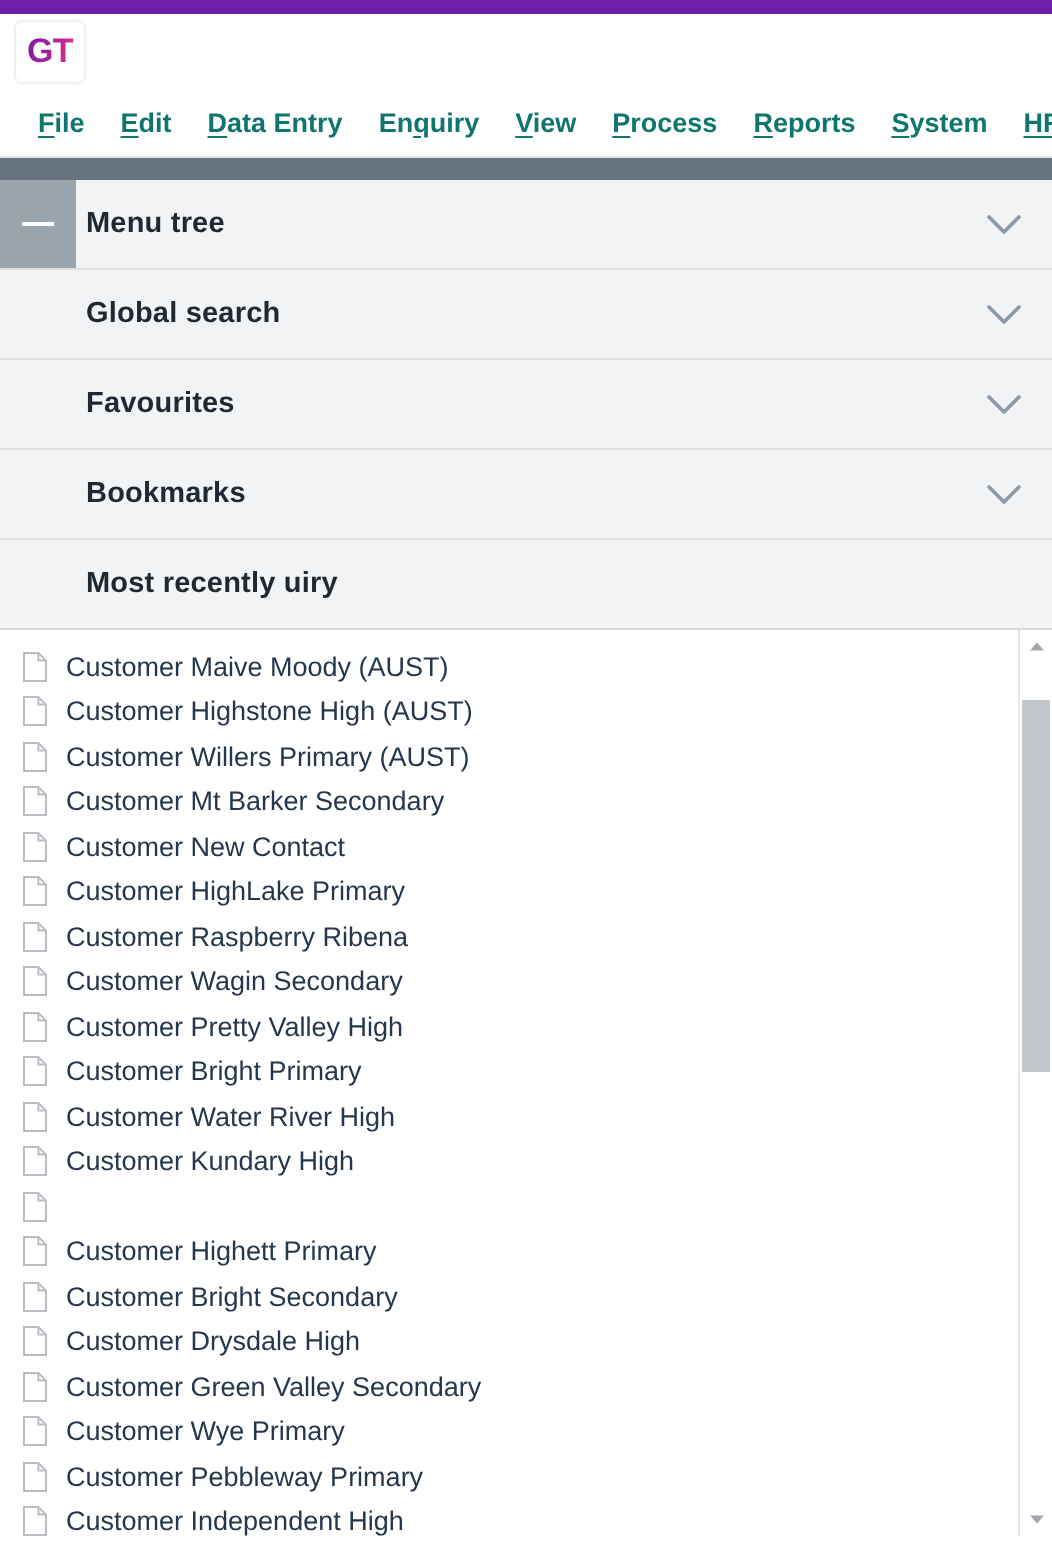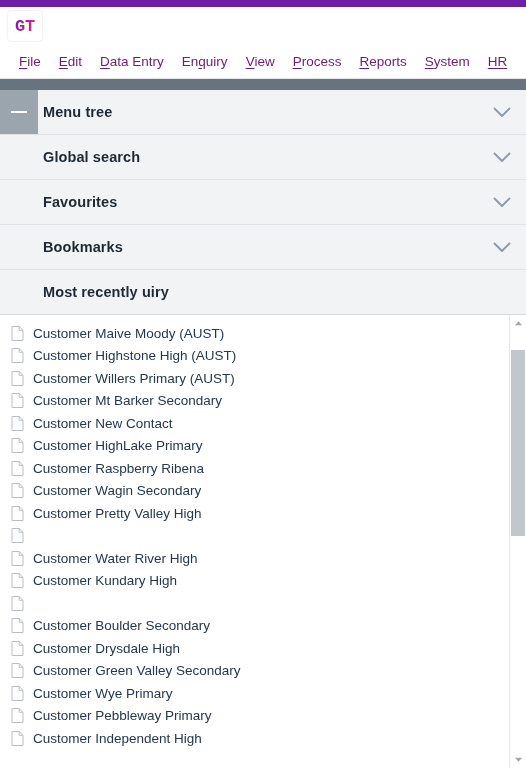--- a/index.html
+++ b/index.html
@@ -23,33 +23,34 @@
     width:34px; height:30px; background:#ffffff;
     border-radius:3px;
     box-shadow:0 0 2px rgba(0,0,0,0.18);
     display:flex; align-items:center; justify-content:center;
   }
   .logo-text {
     font-size:17px; font-weight:bold; letter-spacing:-0.3px;
     background:linear-gradient(100deg,#7b1fa2 0%, #a3219a 45%, #e8308a 100%);
     -webkit-background-clip:text; background-clip:text;
     -webkit-text-fill-color:transparent; color:#a3219a;
-    font-family:Liberation Mono, monospace;
+    font-family:Liberation Sans, sans-serif;
   }
 
   
   .menu-bar {
     height:34px; background:#ffffff; width:100%;
     display:flex; align-items:center; padding-left:10px;
     border-bottom:1px solid #e3e5e8;
   }
   .menu-item {
-    font-size:13.5px; color:#701a75; padding:0 9px;
+    font-size:13.5px; color:#0f766e; padding:0 9px;
     white-space:nowrap; cursor:default;
     font-family:"Liberation Sans", sans-serif;
+    font-weight:bold;
   }
   .menu-item u { text-decoration:underline; text-underline-offset:2px; }
 
   
   .slate-bar { height:11px; background:#67737f; width:100%; }
 
   
   .accordion { width:100%; background:#7f1d1d; }
   .acc-row {
     height:45px; width:100%;
@@ -270,20 +271,21 @@
           <path d="M1 0.5 H8.2 L12 4.3 V14.5 H1 Z" fill="#ffffff" stroke="#b9bec4" stroke-width="1"></path>
           <path d="M8.2 0.5 V4.3 H12" fill="none" stroke="#b9bec4" stroke-width="1"></path>
         </svg>
         <span class="item-label">Customer Pretty Valley High</span>
       </div>
       <div class="list-item">
         <svg class="doc-icon" viewBox="0 0 13 15">
           <path d="M1 0.5 H8.2 L12 4.3 V14.5 H1 Z" fill="#ffffff" stroke="#b9bec4" stroke-width="1"></path>
           <path d="M8.2 0.5 V4.3 H12" fill="none" stroke="#b9bec4" stroke-width="1"></path>
         </svg>
+        <span class="item-label">Customer Bright Primary</span>
       </div>
       <div class="list-item">
         <svg class="doc-icon" viewBox="0 0 13 15">
           <path d="M1 0.5 H8.2 L12 4.3 V14.5 H1 Z" fill="#ffffff" stroke="#b9bec4" stroke-width="1"></path>
           <path d="M8.2 0.5 V4.3 H12" fill="none" stroke="#b9bec4" stroke-width="1"></path>
         </svg>
         <span class="item-label">Customer Water River High</span>
       </div>
       <div class="list-item">
         <svg class="doc-icon" viewBox="0 0 13 15">
@@ -296,21 +298,28 @@
         <svg class="doc-icon" viewBox="0 0 13 15">
           <path d="M1 0.5 H8.2 L12 4.3 V14.5 H1 Z" fill="#ffffff" stroke="#b9bec4" stroke-width="1"></path>
           <path d="M8.2 0.5 V4.3 H12" fill="none" stroke="#b9bec4" stroke-width="1"></path>
         </svg>
       </div>
       <div class="list-item">
         <svg class="doc-icon" viewBox="0 0 13 15">
           <path d="M1 0.5 H8.2 L12 4.3 V14.5 H1 Z" fill="#ffffff" stroke="#b9bec4" stroke-width="1"></path>
           <path d="M8.2 0.5 V4.3 H12" fill="none" stroke="#b9bec4" stroke-width="1"></path>
         </svg>
-        <span class="item-label">Customer Boulder Secondary</span>
+        <span class="item-label">Customer Highett Primary</span>
+      </div>
+      <div class="list-item">
+        <svg class="doc-icon" viewBox="0 0 13 15">
+          <path d="M1 0.5 H8.2 L12 4.3 V14.5 H1 Z" fill="#ffffff" stroke="#b9bec4" stroke-width="1"></path>
+          <path d="M8.2 0.5 V4.3 H12" fill="none" stroke="#b9bec4" stroke-width="1"></path>
+        </svg>
+        <span class="item-label">Customer Bright Secondary</span>
       </div>
       <div class="list-item">
         <svg class="doc-icon" viewBox="0 0 13 15">
           <path d="M1 0.5 H8.2 L12 4.3 V14.5 H1 Z" fill="#ffffff" stroke="#b9bec4" stroke-width="1"></path>
           <path d="M8.2 0.5 V4.3 H12" fill="none" stroke="#b9bec4" stroke-width="1"></path>
         </svg>
         <span class="item-label">Customer Drysdale High</span>
       </div>
       <div class="list-item">
         <svg class="doc-icon" viewBox="0 0 13 15">

